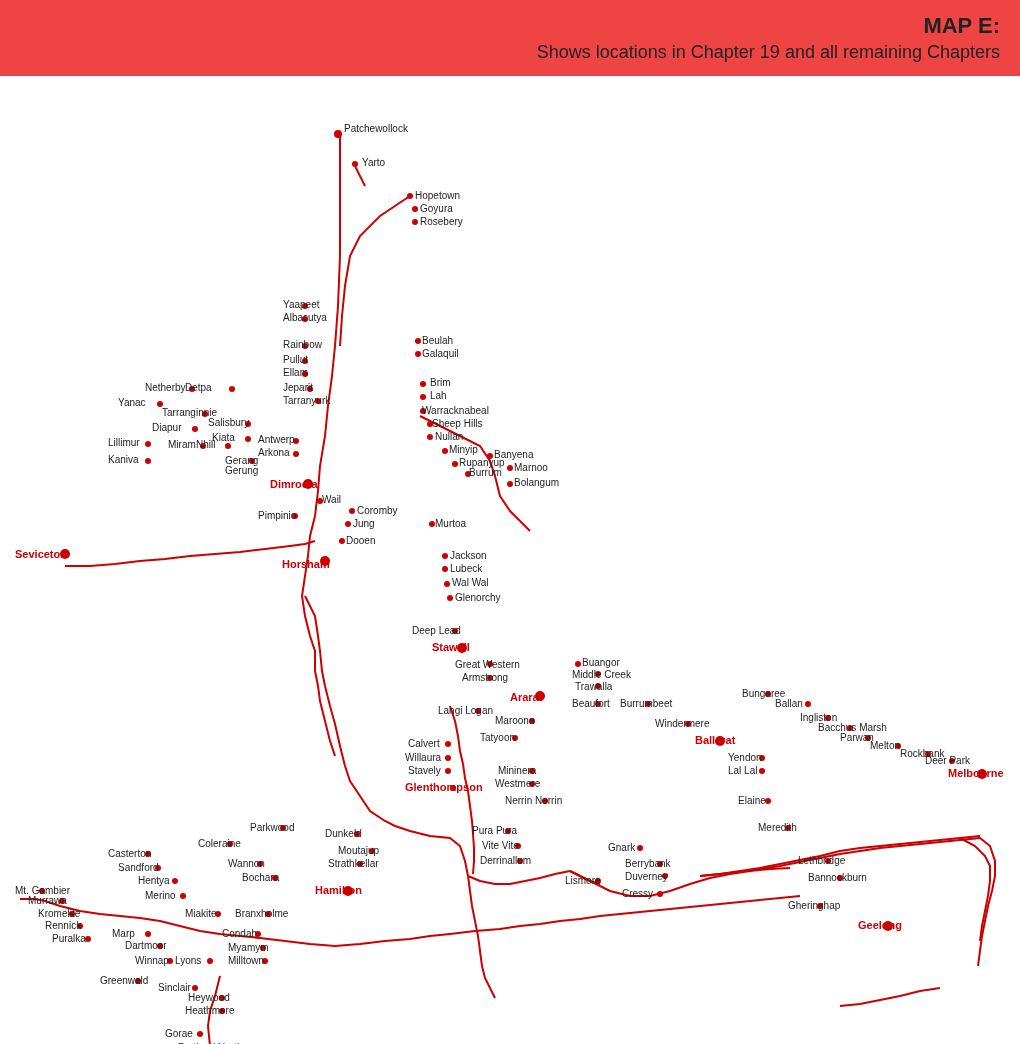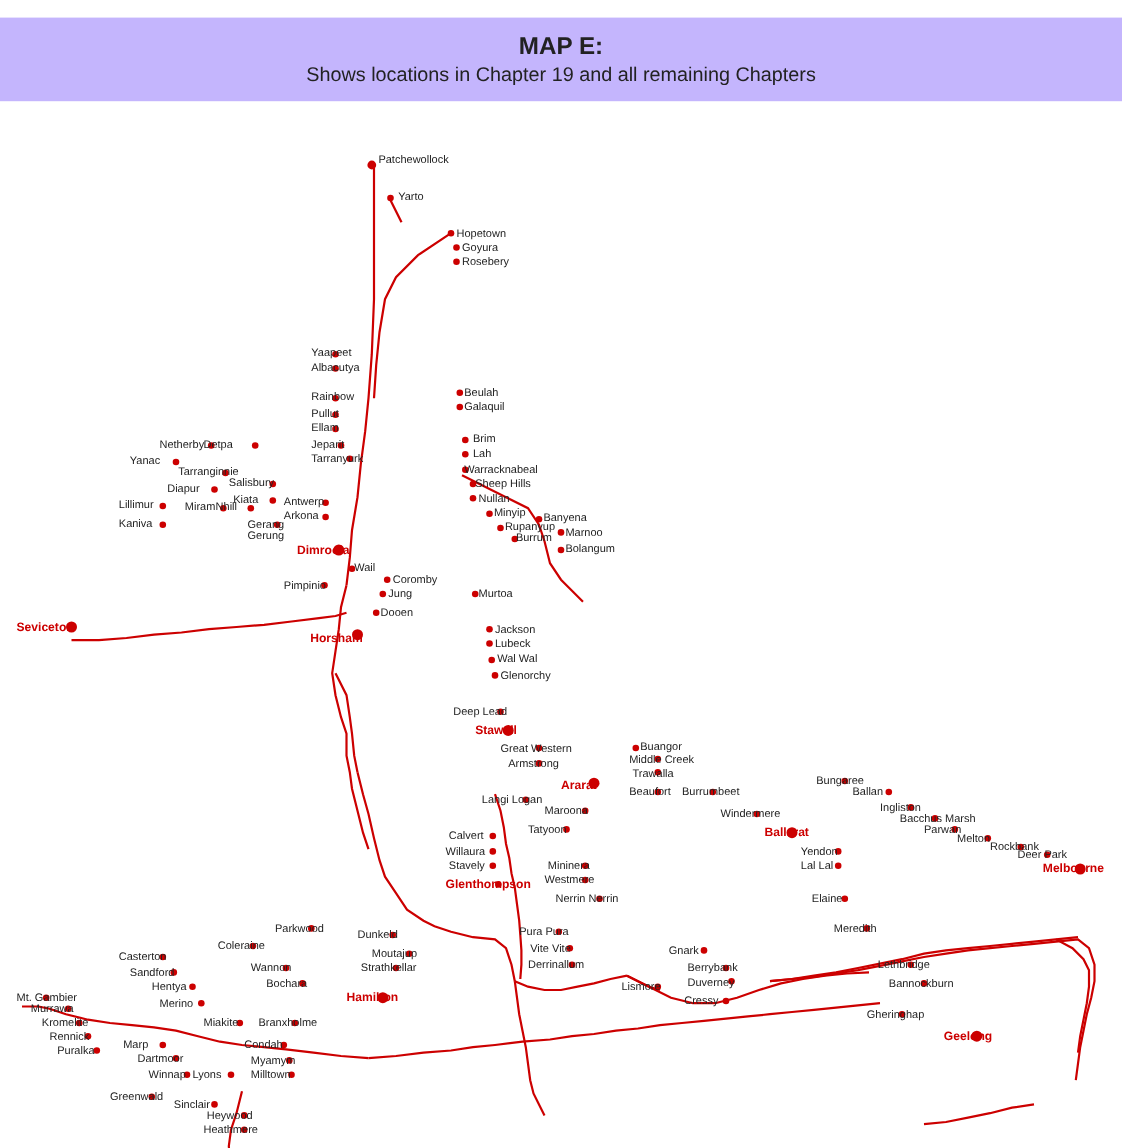--- a/index.html
+++ b/index.html
@@ -4,25 +4,24 @@
   <style>
     * { margin: 0; padding: 0; box-sizing: border-box; }
     body {
       width: 1020px;
       height: 1044px;
       background: #fff;
       font-family: Arial, sans-serif;
       overflow: hidden;
     }
     .header {
-      background: #c4b5fd;
-      text-align: center;
+      background: #ef4444;
+      text-align: right;
       padding: 12px 20px;
       line-height: 1.3;
-      margin-top: 16px;
     }
     .header-title {
       font-size: 22px;
       font-weight: bold;
       color: #222;
     }
     .header-subtitle {
       font-size: 18px;
       color: #222;
     }

